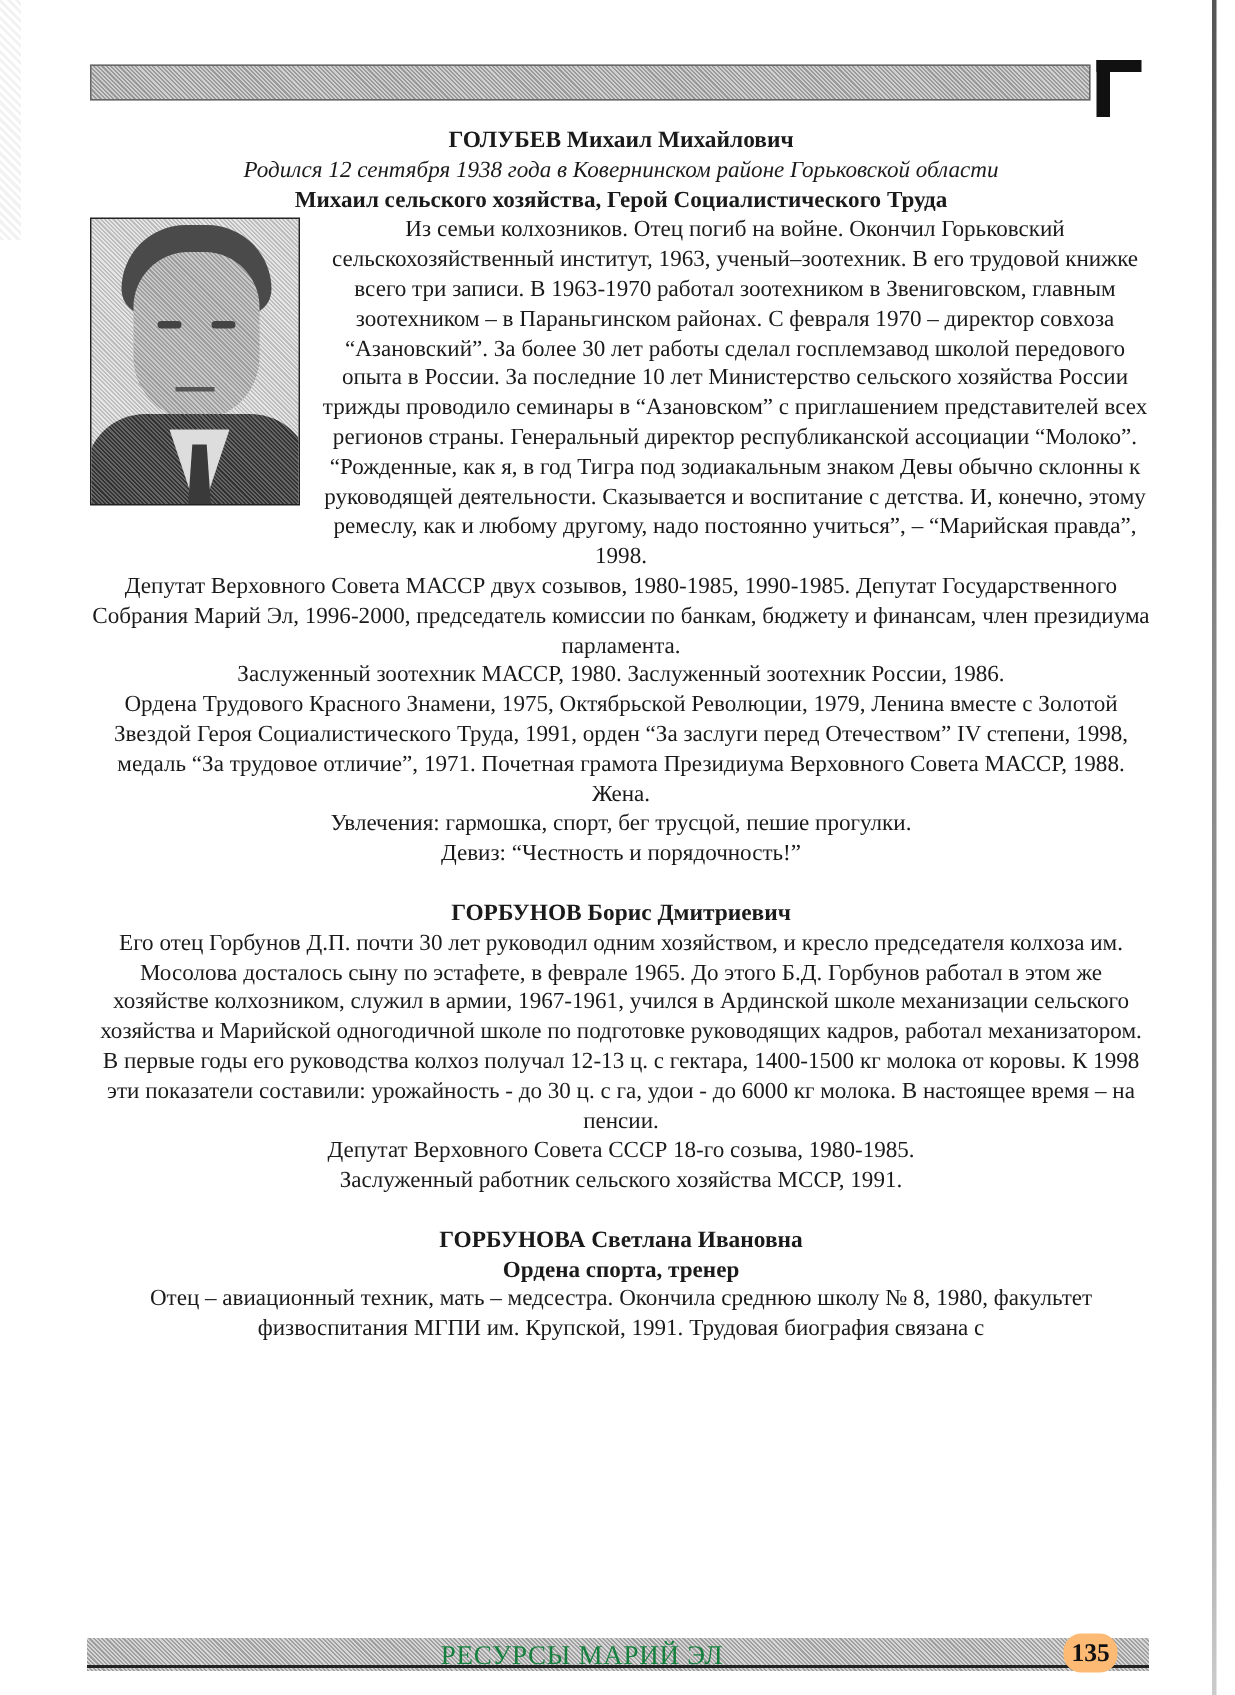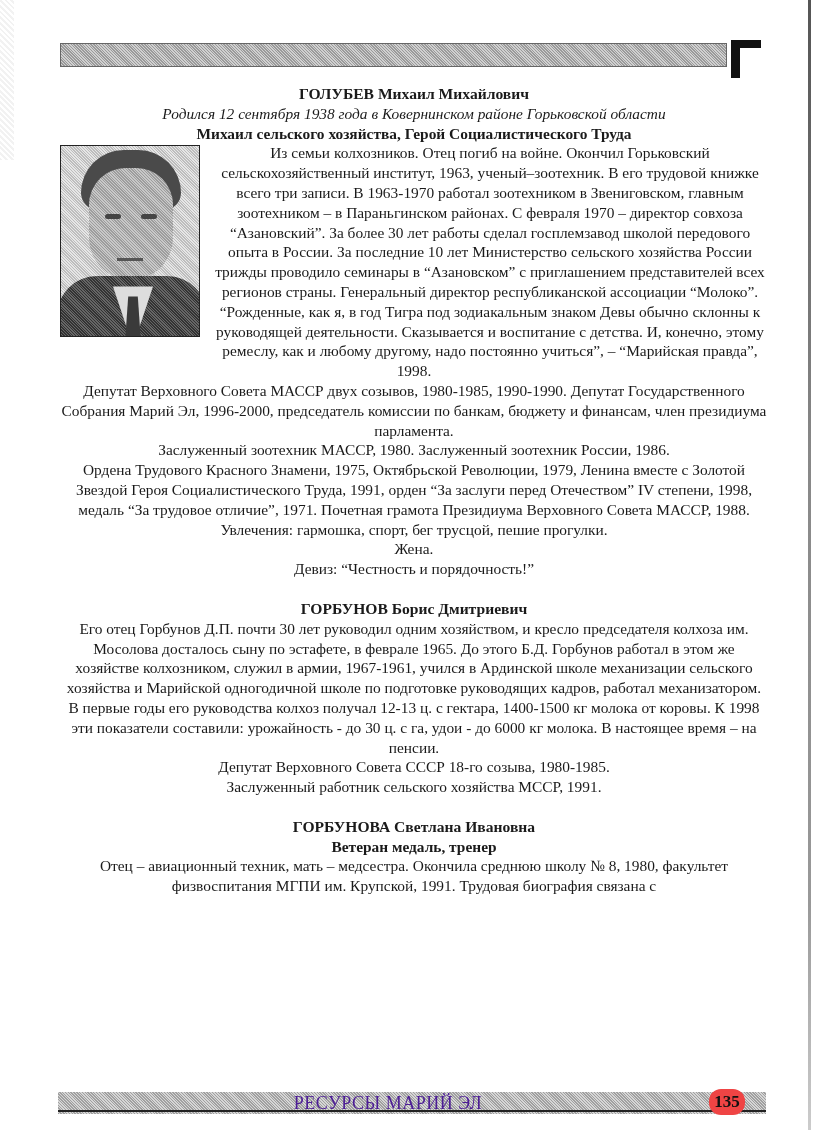--- a/index.html
+++ b/index.html
@@ -49,24 +49,24 @@
   .entry { margin-bottom: 20px; }
   .entry::after { content: ""; display: block; clear: both; }
 
   .footer-bar {
     position: absolute; left: 58px; top: 1092px; width: 708px; height: 22px;
     background: repeating-linear-gradient(45deg, #a0a0a0 0 1px, #d6d6d6 1px 2px);
   }
   .footer-bar .rule { position: absolute; left: 0; bottom: 2px; width: 100%; height: 2px; background: #222; }
   .footer-title {
     position: absolute; left: 248px; top: 1092px; width: 280px; height: 22px; text-align: center;
-    font-size: 18px; line-height: 22px; letter-spacing: 0.5px; color: #4c1d95;
+    font-size: 18px; line-height: 22px; letter-spacing: 0.5px; color: #15803d;
   }
   .page-badge {
-    position: absolute; left: 709px; top: 1089px; width: 36px; height: 26px; background: #ef4444;
+    position: absolute; left: 709px; top: 1089px; width: 36px; height: 26px; background: #fdba74;
     border-radius: 12px; text-align: center; font-weight: bold; font-size: 17px; line-height: 26px; color: #111;
   }
 </style>
 </head>
 <body>
 
 <div class="left-speckle"></div>
 <div class="binding-edge"></div>
 
 <div class="header-bar"></div>
@@ -86,38 +86,38 @@
       <div class="hair"></div>
       <div class="face"></div>
       <div class="eye" style="left:44px"></div>
       <div class="eye" style="left:80px"></div>
       <div class="mouth"></div>
       <div class="suit"></div>
       <div class="shirt"></div>
       <div class="tie"></div>
     </div>
     <p>Из семьи колхозников. Отец погиб на войне. Окончил Горьковский сельскохозяйственный институт, 1963, ученый–зоотехник. В его трудовой книжке всего три записи.  В 1963-1970 работал зоотехником в Звениговском, главным зоотехником – в Параньгинском районах. С февраля 1970 – директор совхоза “Азановский”. За более 30 лет работы сделал госплемзавод школой передового опыта в России. За последние 10 лет Министерство сельского хозяйства России трижды проводило семинары в “Азановском” с приглашением представителей всех регионов страны.   Генеральный директор республиканской ассоциации “Молоко”. “Рожденные, как я, в год Тигра под зодиакальным знаком Девы обычно склонны к руководящей деятельности. Сказывается и воспитание с детства. И, конечно, этому ремеслу, как и любому другому, надо постоянно учиться”, – “Марийская правда”, 1998.</p>
-    <p>Депутат Верховного Совета МАССР двух созывов, 1980-1985, 1990-1990. Депутат Государственного Собрания Марий Эл, 1996-2000, председатель комиссии по банкам, бюджету и финансам, член президиума парламента.</p>
+    <p>Депутат Верховного Совета МАССР двух созывов, 1980-1985, 1990-1985. Депутат Государственного Собрания Марий Эл, 1996-2000, председатель комиссии по банкам, бюджету и финансам, член президиума парламента.</p>
     <p>Заслуженный зоотехник МАССР, 1980. Заслуженный зоотехник России, 1986.</p>
     <p>Ордена Трудового Красного Знамени, 1975, Октябрьской Революции, 1979, Ленина вместе с Золотой Звездой Героя Социалистического Труда, 1991, орден “За заслуги перед Отечеством” IV степени, 1998, медаль “За трудовое отличие”, 1971. Почетная грамота Президиума Верховного Совета МАССР, 1988.</p>
+    <p>Жена.</p>
     <p>Увлечения: гармошка, спорт, бег трусцой, пешие прогулки.</p>
-    <p>Жена.</p>
     <p>Девиз: “Честность и порядочность!”</p>
   </div>
 
   <div class="entry">
     <p class="name">ГОРБУНОВ Борис Дмитриевич</p>
     <p>Его отец Горбунов Д.П. почти 30 лет руководил одним хозяйством, и кресло председателя колхоза им. Мосолова досталось сыну по эстафете, в феврале 1965. До этого Б.Д. Горбунов работал в этом же хозяйстве колхозником, служил в армии, 1967-1961, учился в Ардинской школе механизации сельского хозяйства и Марийской одногодичной школе по подготовке руководящих кадров, работал механизатором. В первые годы его руководства колхоз получал 12-13 ц. с гектара, 1400-1500 кг молока от коровы. К 1998 эти показатели составили: урожайность - до 30 ц. с га, удои - до 6000 кг молока. В настоящее время – на пенсии.</p>
     <p>Депутат Верховного Совета СССР 18-го созыва, 1980-1985.</p>
     <p>Заслуженный работник сельского хозяйства МССР, 1991.</p>
   </div>
 
   <div class="entry">
     <p class="name">ГОРБУНОВА Светлана Ивановна</p>
-    <p class="role">Ветеран медаль, тренер</p>
+    <p class="role">Ордена спорта, тренер</p>
     <p>Отец – авиационный техник, мать – медсестра. Окончила среднюю школу № 8, 1980, факультет физвоспитания МГПИ им. Крупской, 1991. Трудовая биография связана с</p>
   </div>
 
 </div>
 
 <div class="footer-bar">
     <div class="rule"></div>
   </div>
 <div class="footer-title">РЕСУРСЫ МАРИЙ ЭЛ</div>
 <div class="page-badge">135</div>

